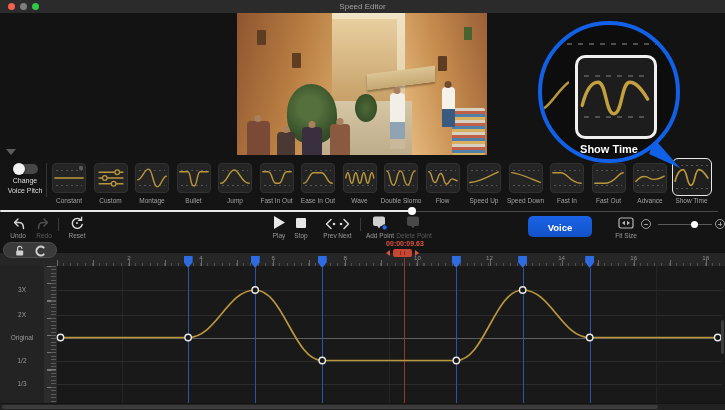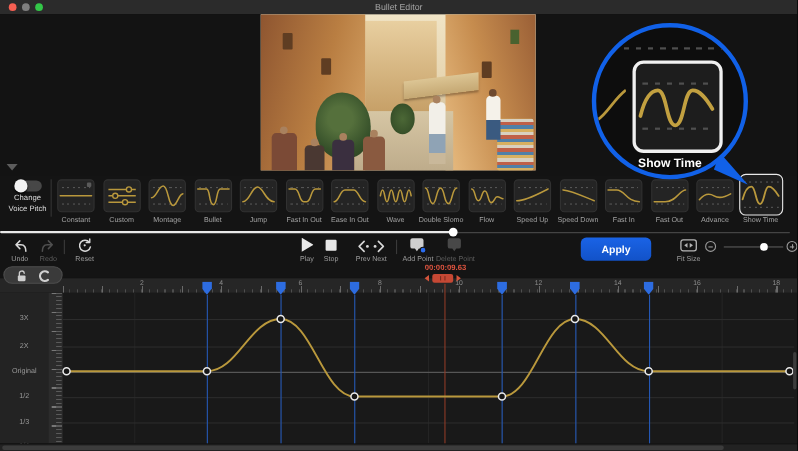--- a/index.html
+++ b/index.html
@@ -103,21 +103,21 @@
 </style>
 </head>
 <body>
 
 <div id="stage">
 
   <div class="titlebar">
     <span class="tl red"></span>
     <span class="tl gray"></span>
     <span class="tl green"></span>
-    <div class="wtitle">Bullet Editor</div>
+    <div class="wtitle">Speed Editor</div>
   </div>
 
   <div class="preview-area">
     <div class="video">
       <div class="pv-far"></div>
       <div class="pv-wall-l"></div>
       <div class="pv-wall-r"></div>
       <div class="pv-win" style="left:8%;top:12%;"></div>
       <div class="pv-win" style="left:22%;top:28%;"></div>
       <div class="pv-shutter" style="right:6%;top:10%;"></div>
@@ -377,21 +377,21 @@
   <svg class="icon" style="left:372px;top:215px;" width="16" height="16" viewBox="0 0 16 16">
     <path d="M3 1.5 h8 a2 2 0 0 1 2 2 v5.5 a2 2 0 0 1 -2 2 h-2.2 l-1.8 2.3 l-1.8 -2.3 h-2.2 a2 2 0 0 1 -2 -2 v-5.5 a2 2 0 0 1 2 -2 z" fill="#cfcfcf"></path>
     <circle cx="12.6" cy="12.4" r="2.6" fill="#2a6cf0" stroke="#141414" stroke-width="1"></circle>
   </svg>
   <div class="tbtn-label" style="left:360px;width:40px;">Add Point</div>
   <svg class="icon" style="left:406px;top:215px;" width="16" height="16" viewBox="0 0 16 16">
     <path d="M3 1.5 h8 a2 2 0 0 1 2 2 v5.5 a2 2 0 0 1 -2 2 h-2.2 l-1.8 2.3 l-1.8 -2.3 h-2.2 a2 2 0 0 1 -2 -2 v-5.5 a2 2 0 0 1 2 -2 z" fill="#484848"></path>
   </svg>
   <div class="tbtn-label dis" style="left:388px;width:52px;">Delete Point</div>
 
-  <button class="apply-btn">Apply</button>
+  <button class="apply-btn">Voice</button>
 
   <svg class="icon" style="left:618px;top:217px;" width="16" height="12" viewBox="0 0 16 12">
     <rect x="1" y="1" width="14" height="10" rx="2" stroke="#b5b5b5" stroke-width="1.2" fill="none"></rect>
     <path d="M7 3.8 L4 6 L7 8.2 Z" fill="#b5b5b5"></path>
     <path d="M9 3.8 L12 6 L9 8.2 Z" fill="#b5b5b5"></path>
   </svg>
   <div class="tbtn-label" style="left:610px;width:32px;">Fit Size</div>
   <div class="circle-btn" style="left:641px;"></div>
   <div class="zslider-track"></div>
   <div class="zslider-dot"></div>

